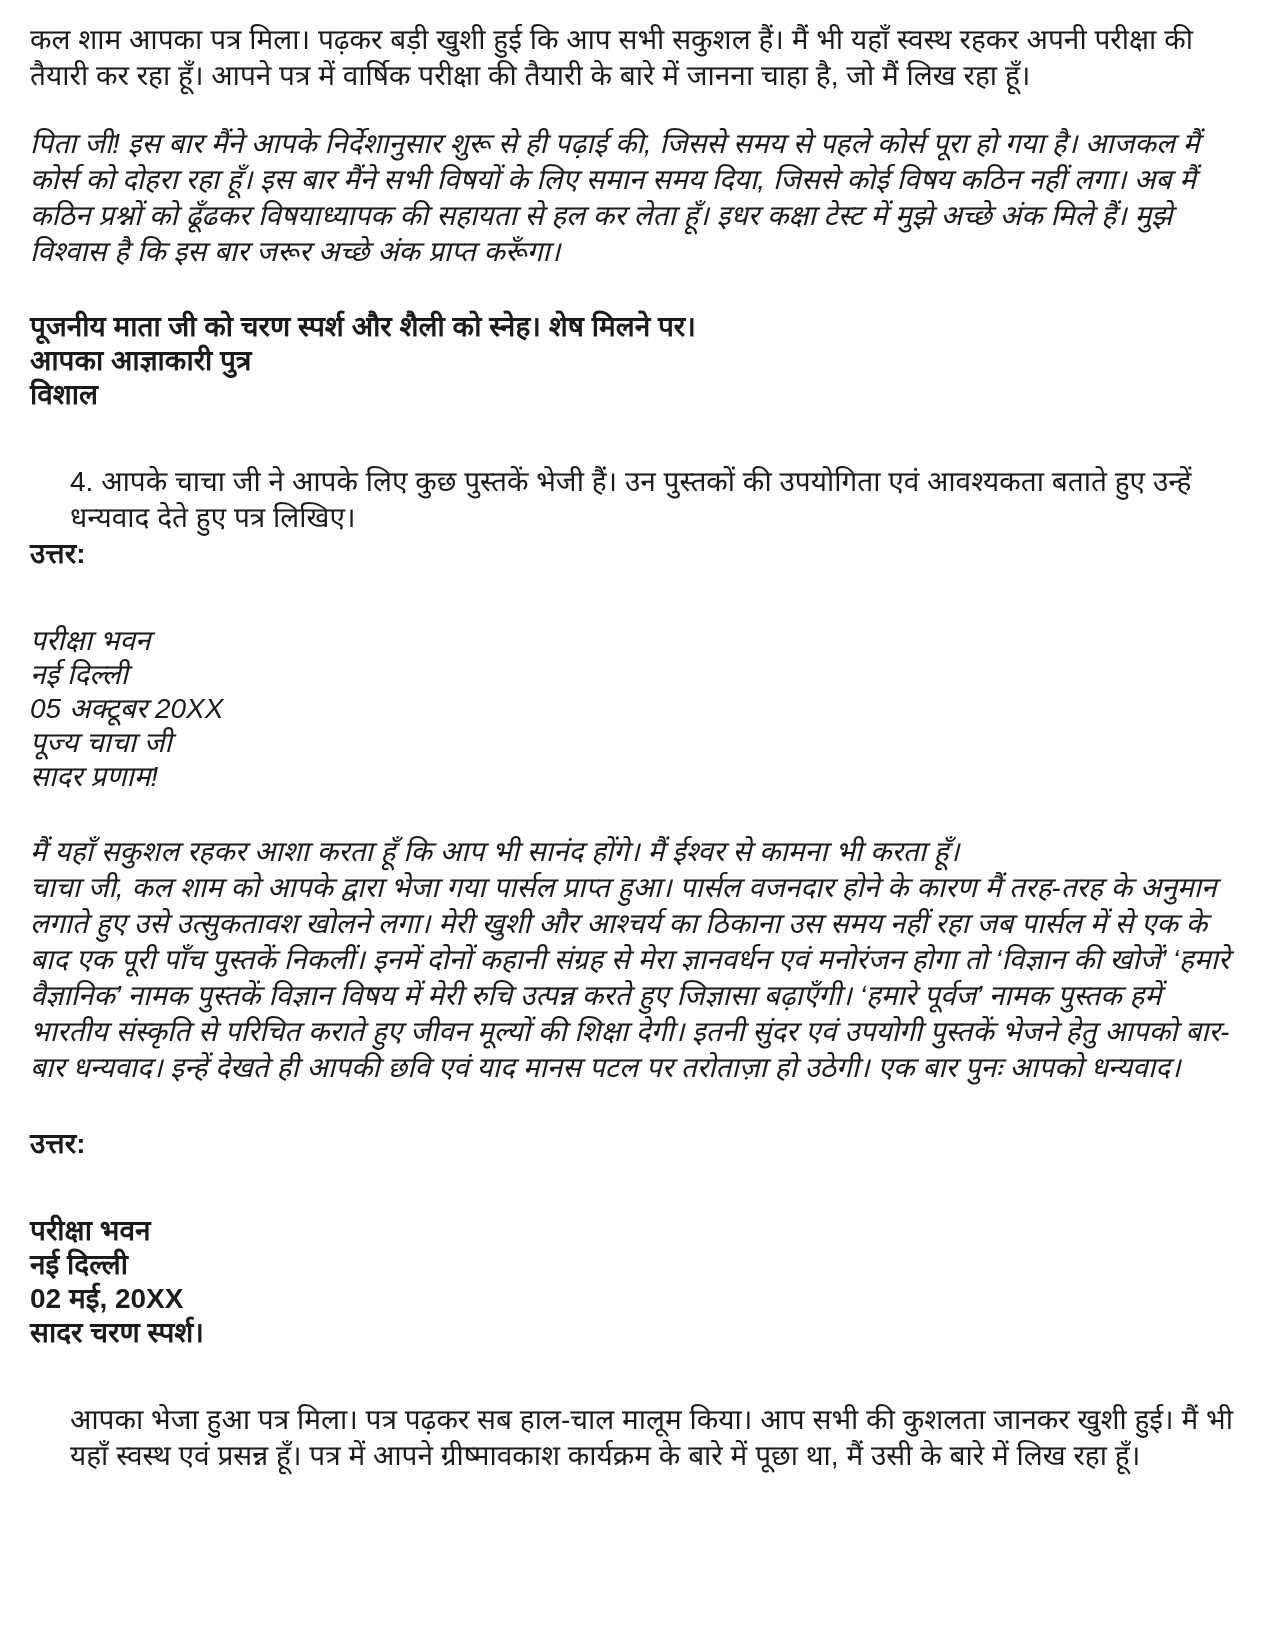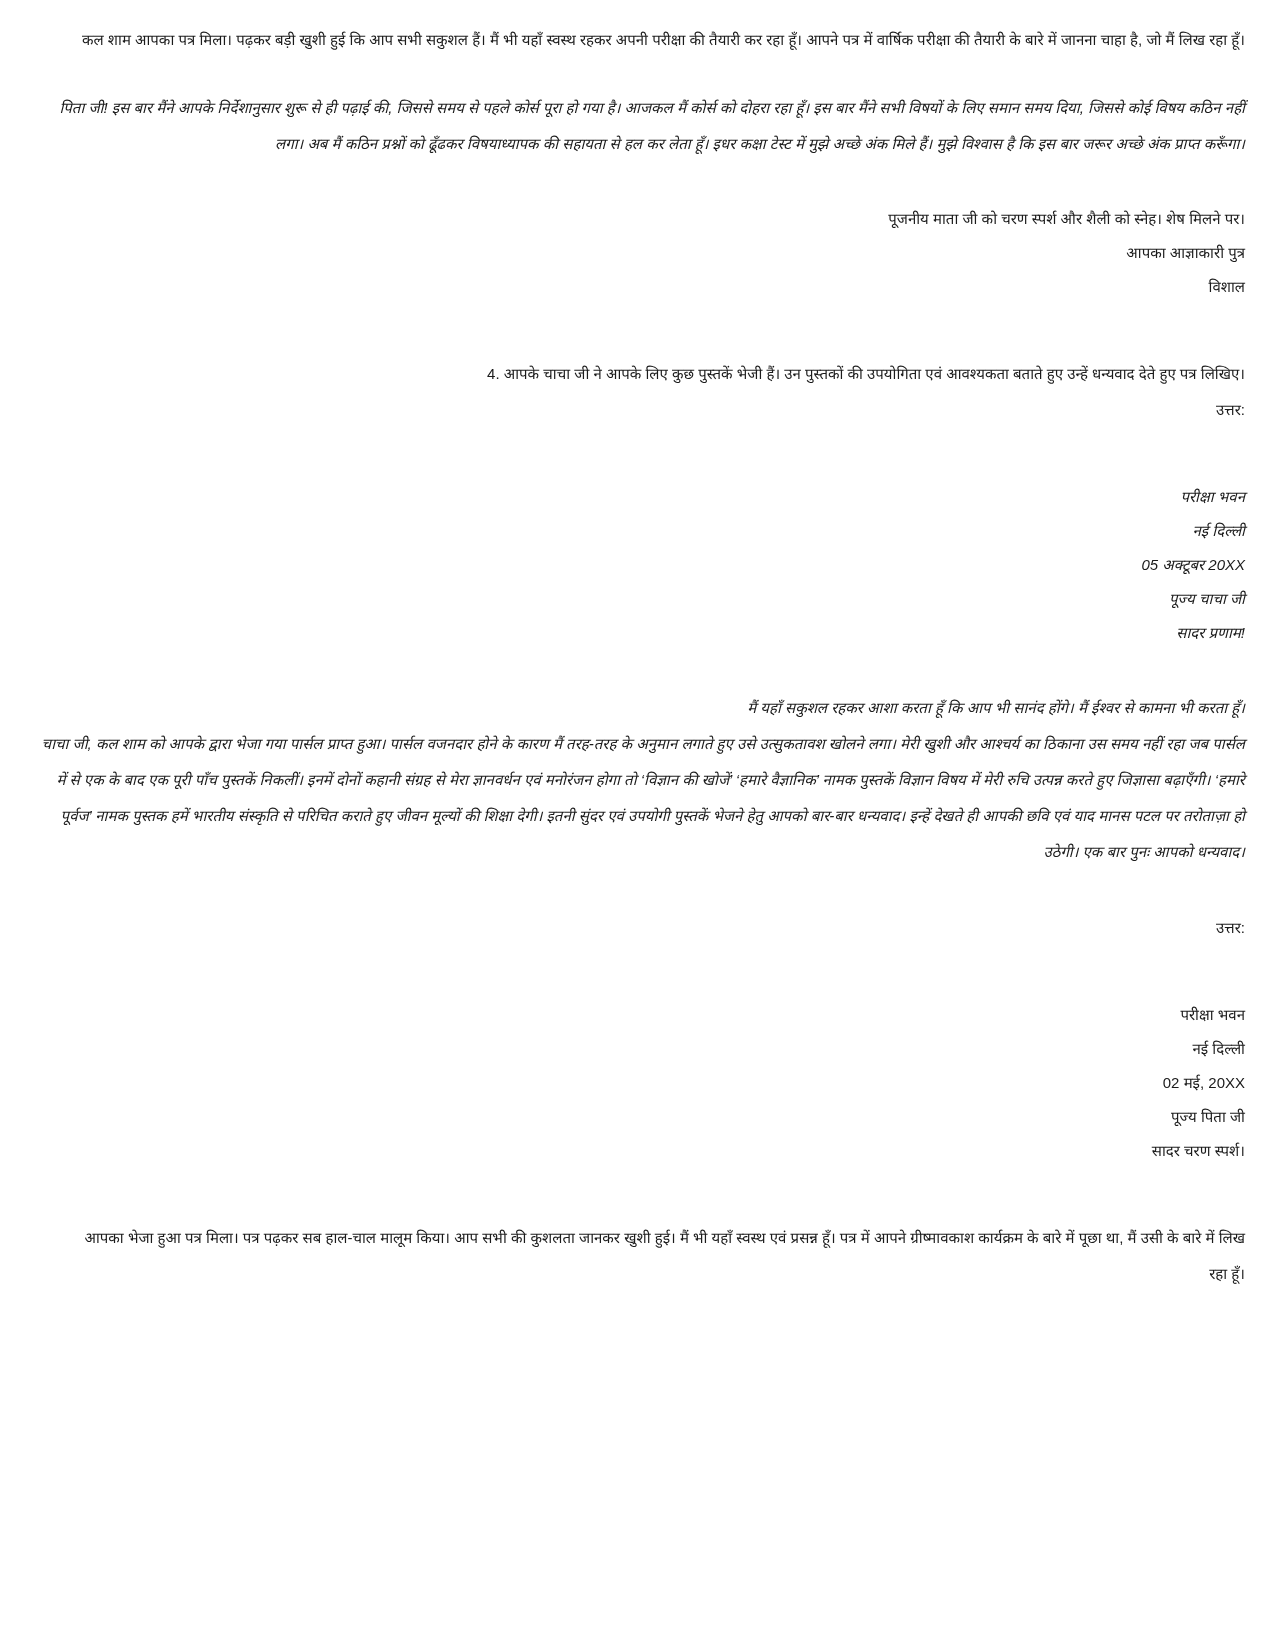--- a/index.html
+++ b/index.html
@@ -12,30 +12,29 @@
     height: 1650px;
     overflow: hidden;
     box-sizing: border-box;
     font-family: "Liberation Sans", "DejaVu Sans", sans-serif;
     color: #1b1b1b;
   }
   .page {
     box-sizing: border-box;
     width: 1275px;
     padding: 22px 30px 0 30px;
-    font-size: 15px;
+    font-size: 28px;
     line-height: 36px;
-    text-align: right;
   }
   .block { margin: 0 0 32px 0; }
   .block div { margin: 0; }
   .mb-0  { margin-bottom: 0; margin-left: 40px; }
   .mb-sm { margin-bottom: 32px; }
   .mb-md { margin-bottom: 40px; font-style: italic; }
-  .mb-lg { margin-bottom: 52px; }
+  .mb-lg { margin-bottom: 52px; font-weight: bold; }
   p { margin: 0; }
   .addr-line, .sign-line { line-height: 34px; }
 </style>
 </head>
 <body>
 
 <div class="page">
 
   <p class="block mb-sm">कल शाम आपका पत्र मिला। पढ़कर बड़ी खुशी हुई कि आप सभी सकुशल हैं। मैं भी यहाँ स्वस्थ रहकर अपनी परीक्षा की तैयारी कर रहा हूँ। आपने पत्र में वार्षिक परीक्षा की तैयारी के बारे में जानना चाहा है, जो मैं लिख रहा हूँ।</p>
 
@@ -65,19 +64,18 @@
   </div>
 
 
 
   <p class="block mb-lg">उत्तर:</p>
 
   <div class="block mb-lg">
     <div class="addr-line">परीक्षा भवन</div>
     <div class="addr-line">नई दिल्ली</div>
     <div class="addr-line">02 मई, 20XX</div>
-    <div class="addr-line">पूज्य पिता जी</div>
     <div class="addr-line">सादर चरण स्पर्श।</div>
   </div>
 
   <p class="block mb-0">आपका भेजा हुआ पत्र मिला। पत्र पढ़कर सब हाल-चाल मालूम किया। आप सभी की कुशलता जानकर खुशी हुई। मैं भी यहाँ स्वस्थ एवं प्रसन्न हूँ। पत्र में आपने ग्रीष्मावकाश कार्यक्रम के बारे में पूछा था, मैं उसी के बारे में लिख रहा हूँ।</p>
 
 </div>
 
 </body></html>

